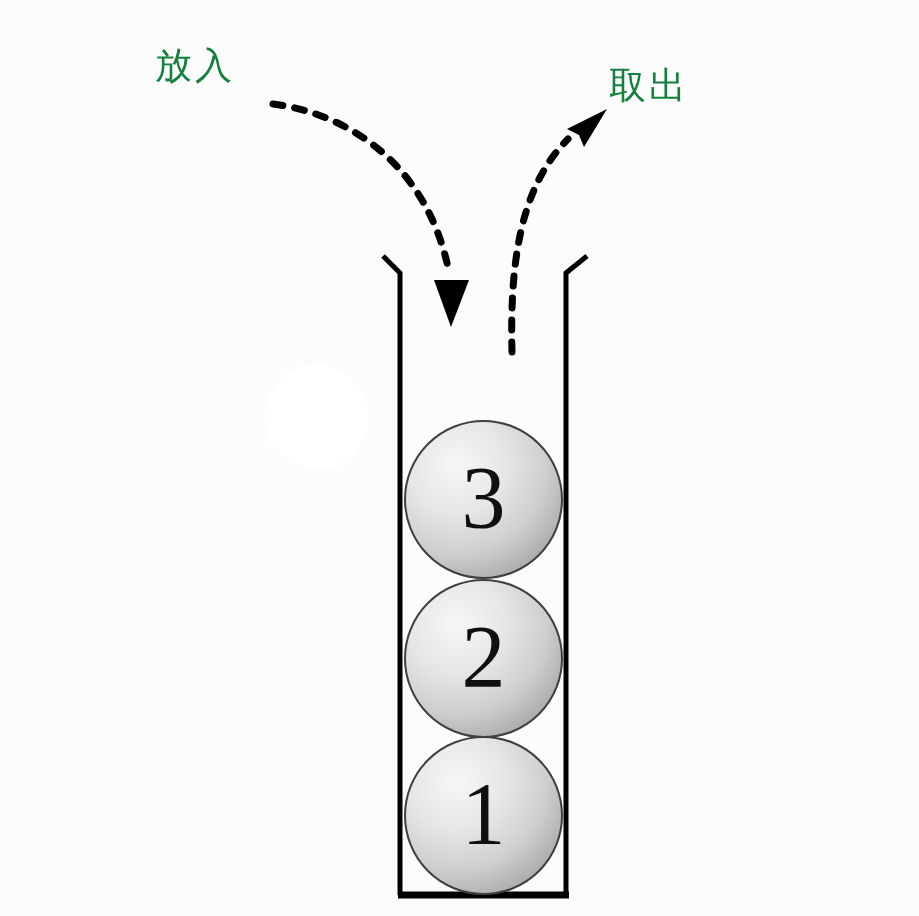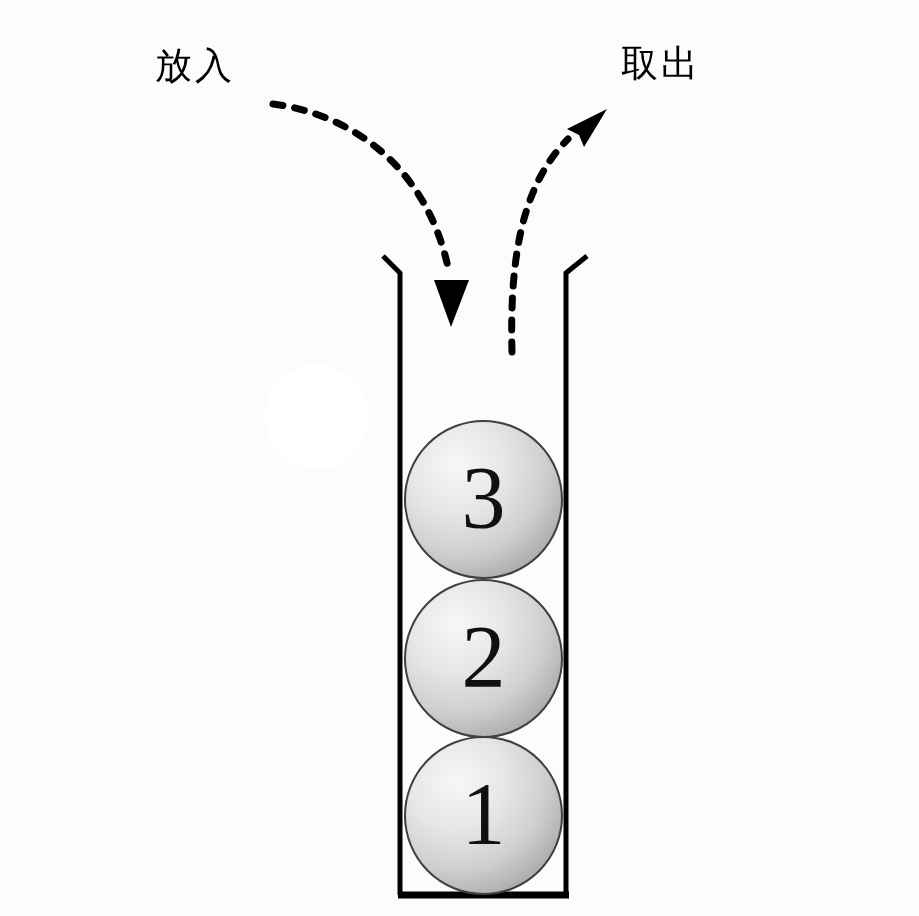--- a/index.html
+++ b/index.html
@@ -17,27 +17,27 @@
   }
   .canvas svg {
     position: absolute;
     left: 0;
     top: 0;
   }
   .label {
     position: absolute;
     font-size: 37px;
     line-height: 1;
-    color: #000000;
+    color: #15803d;
     letter-spacing: 3px;
     font-family: Liberation Sans, sans-serif;
     white-space: nowrap;
   }
   .label-push { left: 155px; top: 47px; }
-  .label-pop  { left: 609px; top: 45px; margin-left: 12px; }
+  .label-pop  { left: 609px; top: 67px; }
   .ball {
     position: absolute;
     left: 404px;
     width: 159px;
     height: 159px;
     box-sizing: border-box;
     border: 2px solid #3f3f3f;
     border-radius: 50%;
     background: radial-gradient(circle at 33% 28%,
                 #f7f7f7 0%, #e6e6e6 32%, #cfcfcf 58%, #a8a8a8 82%, #929292 100%);

